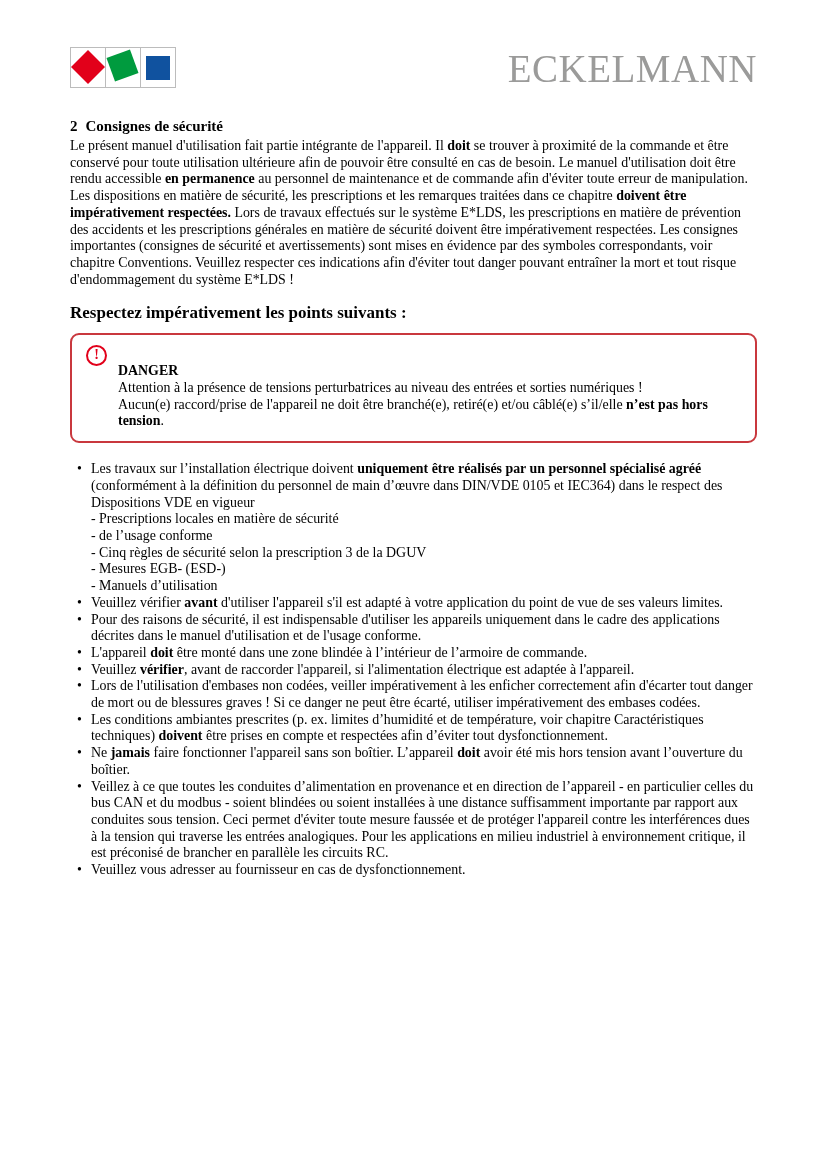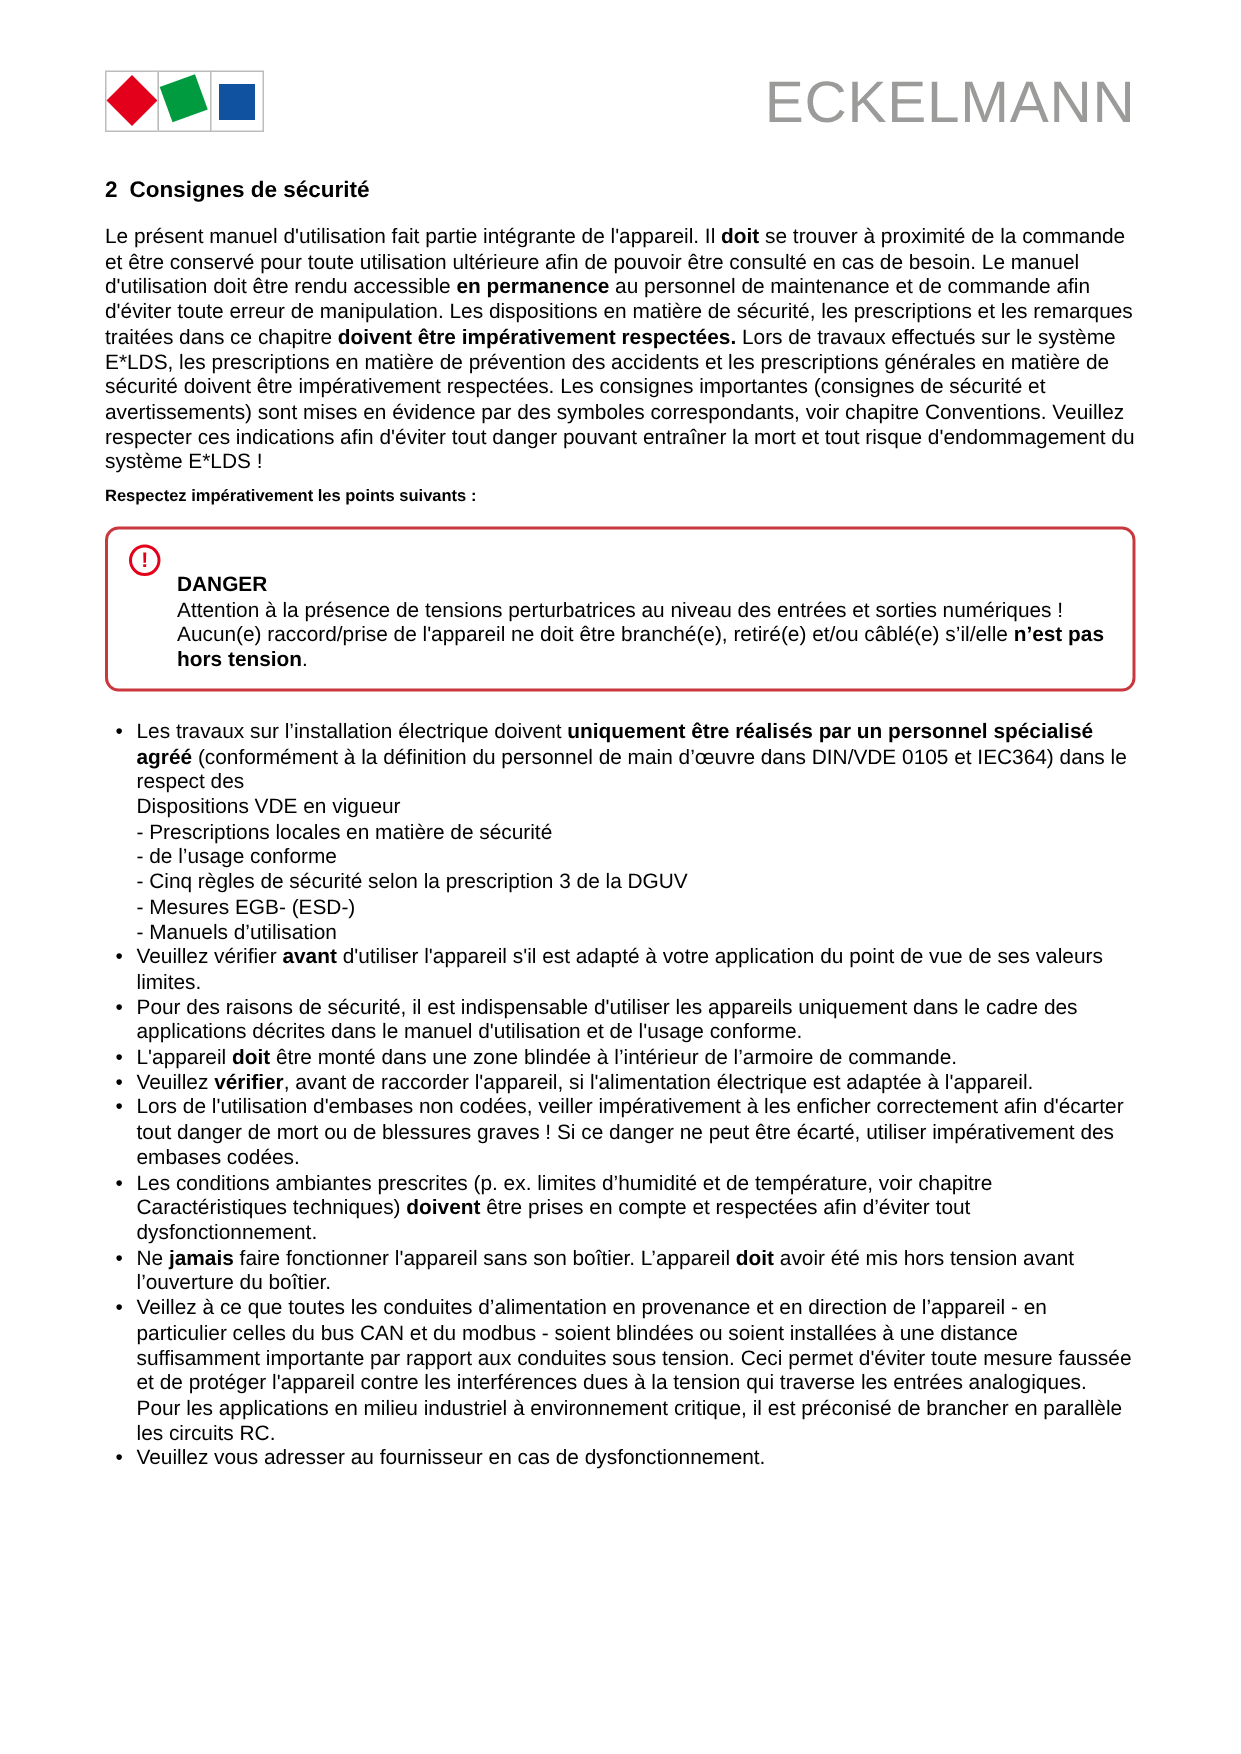--- a/index.html
+++ b/index.html
@@ -1,38 +1,38 @@
 <!DOCTYPE html>
 <html><head>
 <meta charset="utf-8">
 <style>
   html,body { margin:0; padding:0; background:#ffffff; }
   .page {
     position:relative; width:827px; height:1041px; margin:0 auto;
     background:#ffffff; overflow:hidden; color:#000;
-    font-family:Liberation Sans, sans-serif;
+    font-family:Liberation Serif, serif;
   }
   .content { position:absolute; left:70px; top:47px; width:687px; }
 
   
   .header-row { display:flex; justify-content:space-between; align-items:flex-start; }
   .logo { display:flex; }
   .logo-cell { width:34px; height:39px; border:1px solid #bcbcbc; margin-right:-1px; position:relative; background:#fff; }
   .logo-shape { position:absolute; }
   .shape-red   { width:24px; height:24px; background:#e2001a; left:5px; top:7px; transform:rotate(45deg); }
   .shape-green { width:25px; height:25px; background:#009b3e; left:4px; top:5px; transform:rotate(-20deg); }
   .shape-blue  { width:24px; height:24px; background:#10529f; left:5px; top:8px; }
   .brand { font-size:39px; line-height:40px; font-weight:400; color:#9b9b9a; letter-spacing:0.5px; margin-top:2px; }
 
   
   .title-row { margin-top:29px; font-size:15px; font-weight:bold; display:flex; gap:8px; }
 
   
-  .intro { margin-top:14px; font-size:13.9px; line-height:16.7px; }
-  .subheading { margin-top:7px; font-size:11px; line-height:16.7px; font-weight:bold; }
+  .intro { margin-top:3px; font-size:13.9px; line-height:16.7px; }
+  .subheading { margin-top:17px; font-size:17px; line-height:16.7px; font-weight:bold; }
   b { font-weight:bold; }
 
   
   .danger-box {
     margin-top:11px; border:2px solid #c9383e; border-radius:9px;
     padding:9px 8px 11px 14px; display:flex; background:#fff;
   }
   .danger-icon {
     flex:0 0 auto; width:17px; height:17px; margin-top:1px;
     border:2.5px solid #e2001a; border-radius:50%;

